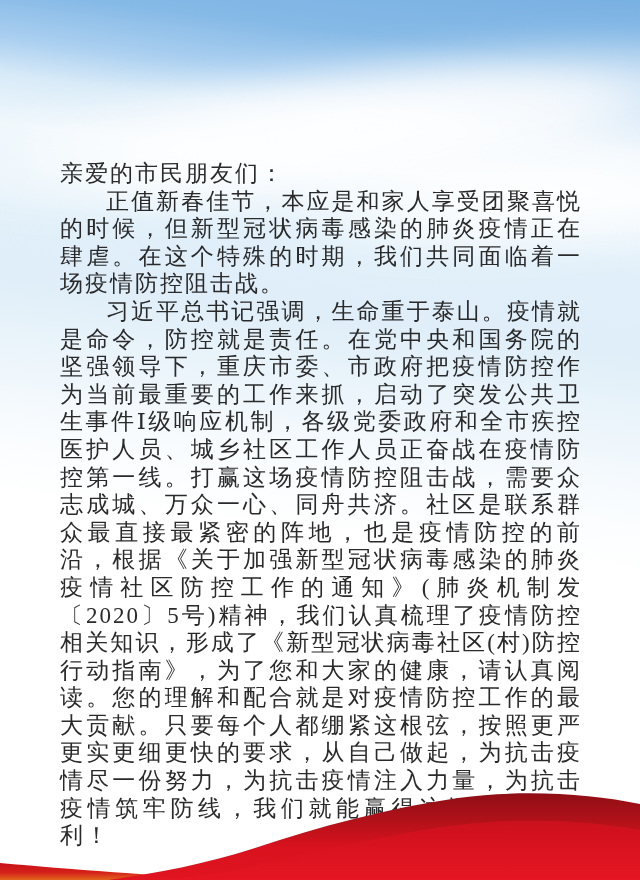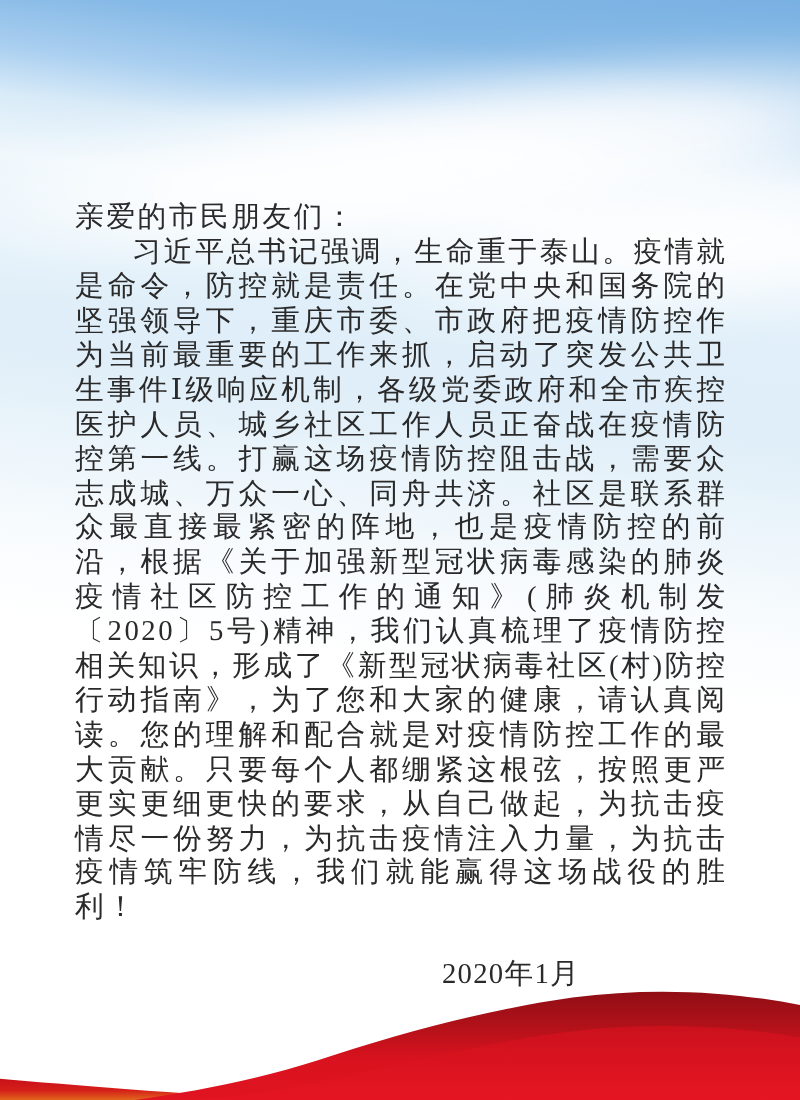--- a/index.html
+++ b/index.html
@@ -80,20 +80,21 @@
 </head>
 <body>
 
 <div class="page">
 
   <div class="cloud-streak"></div>
   <div class="cloud-streak2"></div>
 
   <div class="letter">
     <p class="salutation">亲爱的市民朋友们：</p>
+    <p>正值新春佳节，本应是和家人享受团聚喜悦的时候，但新型冠状病毒感染的肺炎疫情正在肆虐。在这个特殊的时期，我们共同面临着一场疫情防控阻击战。</p>
     <p>习近平总书记强调，生命重于泰山。疫情就是命令，防控就是责任。在党中央和国务院的坚强领导下，重庆市委、市政府把疫情防控作为当前最重要的工作来抓，启动了突发公共卫生事件Ⅰ级响应机制，各级党委政府和全市疾控医护人员、城乡社区工作人员正奋战在疫情防控第一线。打赢这场疫情防控阻击战，需要众志成城、万众一心、同舟共济。社区是联系群众最直接最紧密的阵地，也是疫情防控的前沿，根据《关于加强新型冠状病毒感染的肺炎疫情社区防控工作的通知》(肺炎机制发〔2020〕5号)精神，我们认真梳理了疫情防控相关知识，形成了《新型冠状病毒社区(村)防控行动指南》，为了您和大家的健康，请认真阅读。您的理解和配合就是对疫情防控工作的最大贡献。只要每个人都绷紧这根弦，按照更严更实更细更快的要求，从自己做起，为抗击疫情尽一份努力，为抗击疫情注入力量，为抗击疫情筑牢防线，我们就能赢得这场战役的胜利！</p>
 
     <div class="sign-block">
       <div class="date">2020年1月</div>
     </div>
   </div>
 
   <svg class="ribbon" viewBox="0 0 640 150" preserveAspectRatio="none" aria-hidden="true">
     <defs>
       <linearGradient id="gradMain" x1="0" y1="0" x2="0" y2="1">

